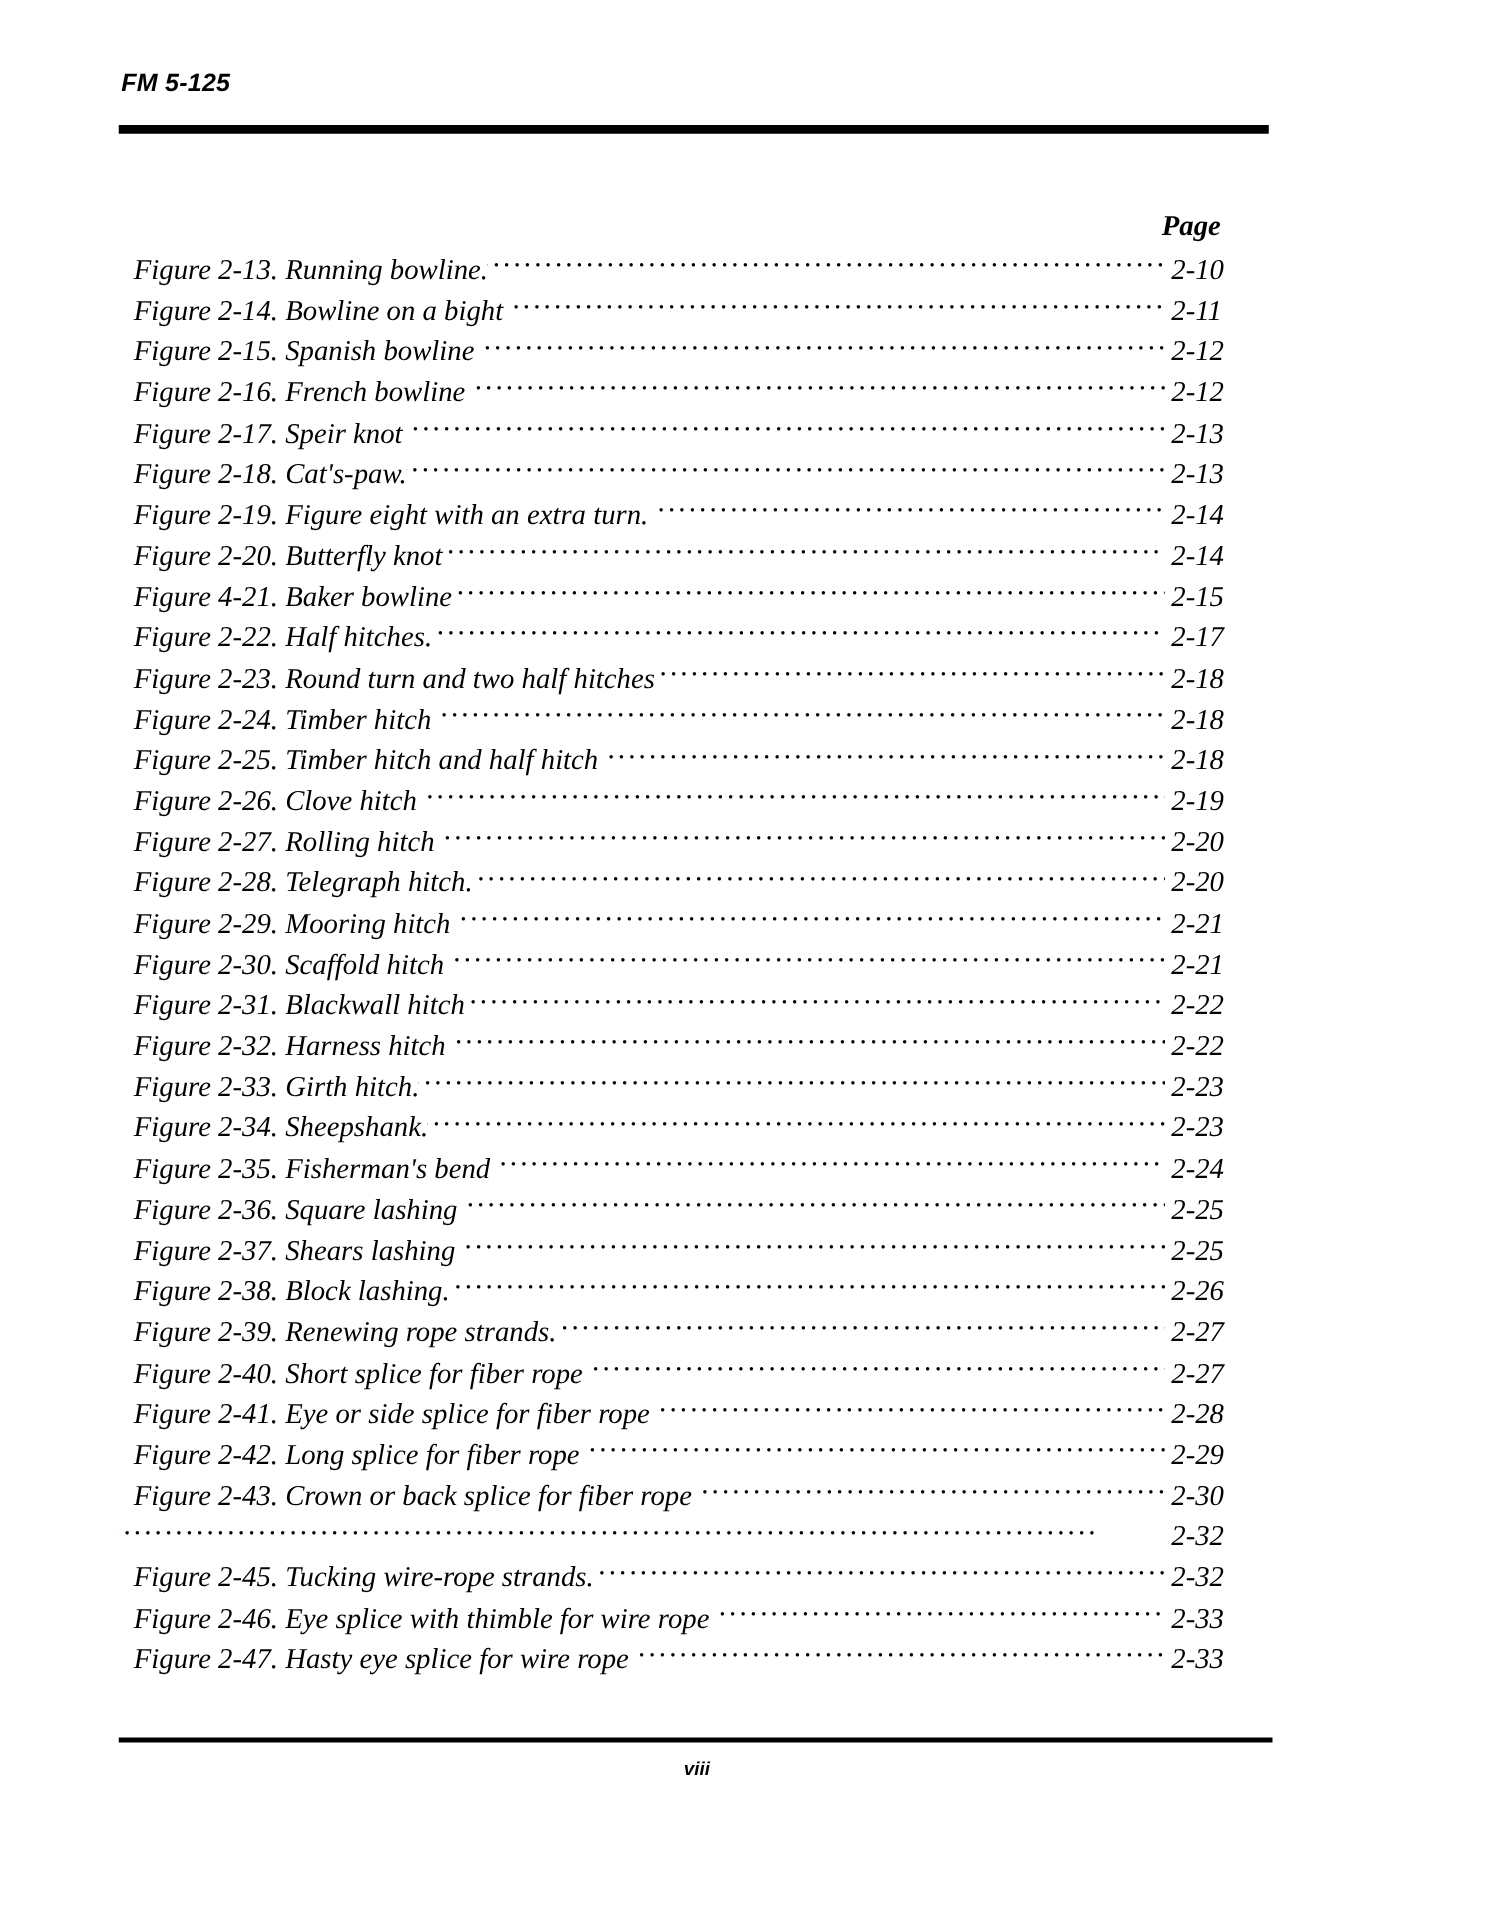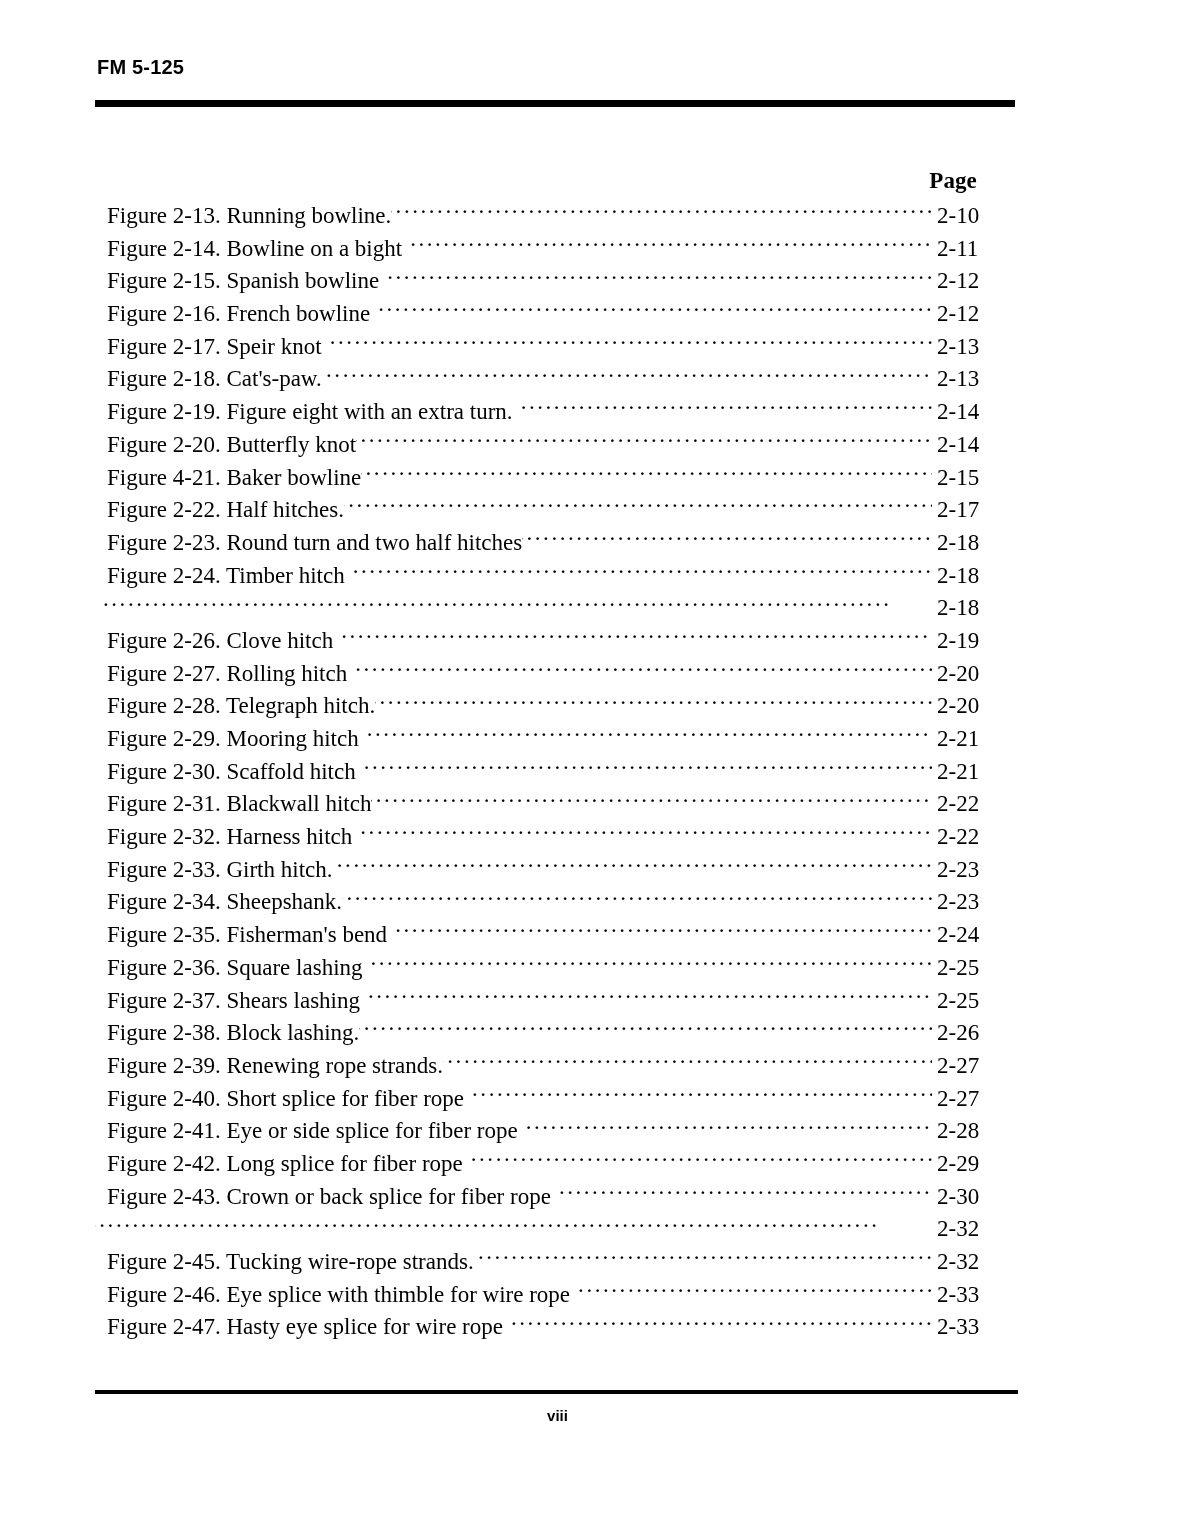--- a/index.html
+++ b/index.html
@@ -13,20 +13,21 @@
     height: 1540px;
     position: relative;
     font-family: "Liberation Serif", "DejaVu Serif", serif;
     color: #000000;
     overflow: hidden;
   }
 
   .page {
     position: absolute;
     inset: 0;
+    font-style: italic;
   }
 
   
   .running-head {
     position: absolute;
     left: 97px;
     top: 57px;
     font-family: "Liberation Sans", "DejaVu Sans", sans-serif;
     font-weight: bold;
     font-size: 20px;
@@ -201,20 +202,21 @@
         <span class="caption">Figure 2-23. Round turn and two half hitches</span>
         <span class="leader"></span>
         <span class="pageno">2-18</span>
       </div>
       <div class="entry loose">
         <span class="caption">Figure 2-24. Timber hitch</span>
         <span class="leader"></span>
         <span class="pageno">2-18</span>
       </div>
       <div class="entry loose">
+        <span class="caption">Figure 2-25. Timber hitch and half hitch</span>
         <span class="leader"></span>
         <span class="pageno">2-18</span>
       </div>
       <div class="entry loose">
         <span class="caption">Figure 2-26. Clove hitch</span>
         <span class="leader"></span>
         <span class="pageno">2-19</span>
       </div>
       <div class="entry loose">
         <span class="caption">Figure 2-27. Rolling hitch</span>

